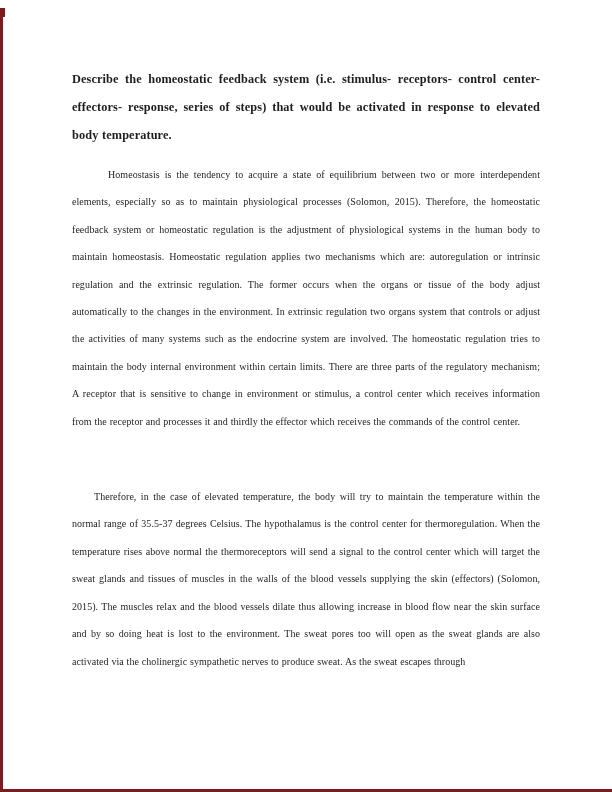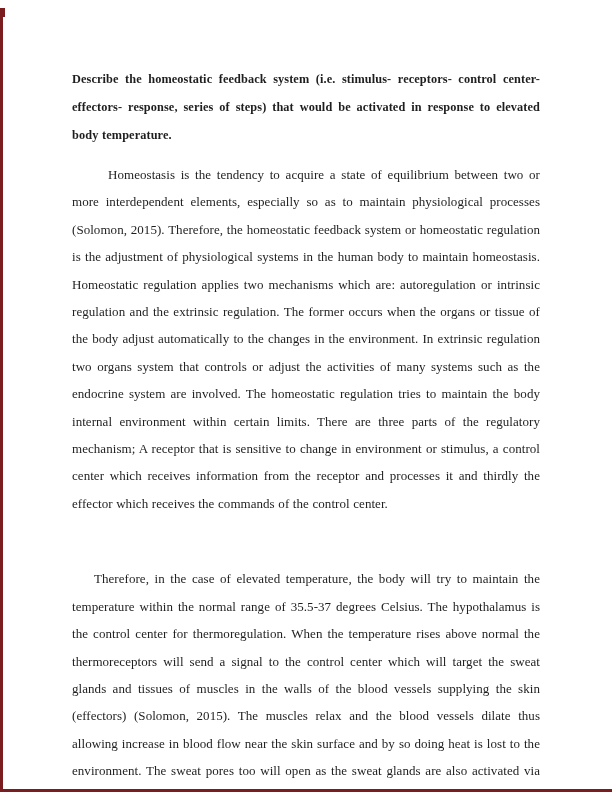--- a/index.html
+++ b/index.html
@@ -25,21 +25,21 @@
   .doc-heading {
     font-size: 12.3px;
     line-height: 28px;
     font-weight: bold;
     text-align: justify;
     margin: 0 0 12px 0;
     letter-spacing: 0.1px;
     word-spacing: 0.5px;
   }
   .doc-paragraph {
-    font-size: 13px;
+    font-size: 10px;
     line-height: 27.4px;
     text-align: justify;
     margin: 0 0 11px 0;
     letter-spacing: 0.05px;
     word-spacing: 0.3px;
   }
   .indent-lg { text-indent: 36px; }
   .indent-sm { text-indent: 22px; margin-top: 48px; }
   
   .edge-left {

